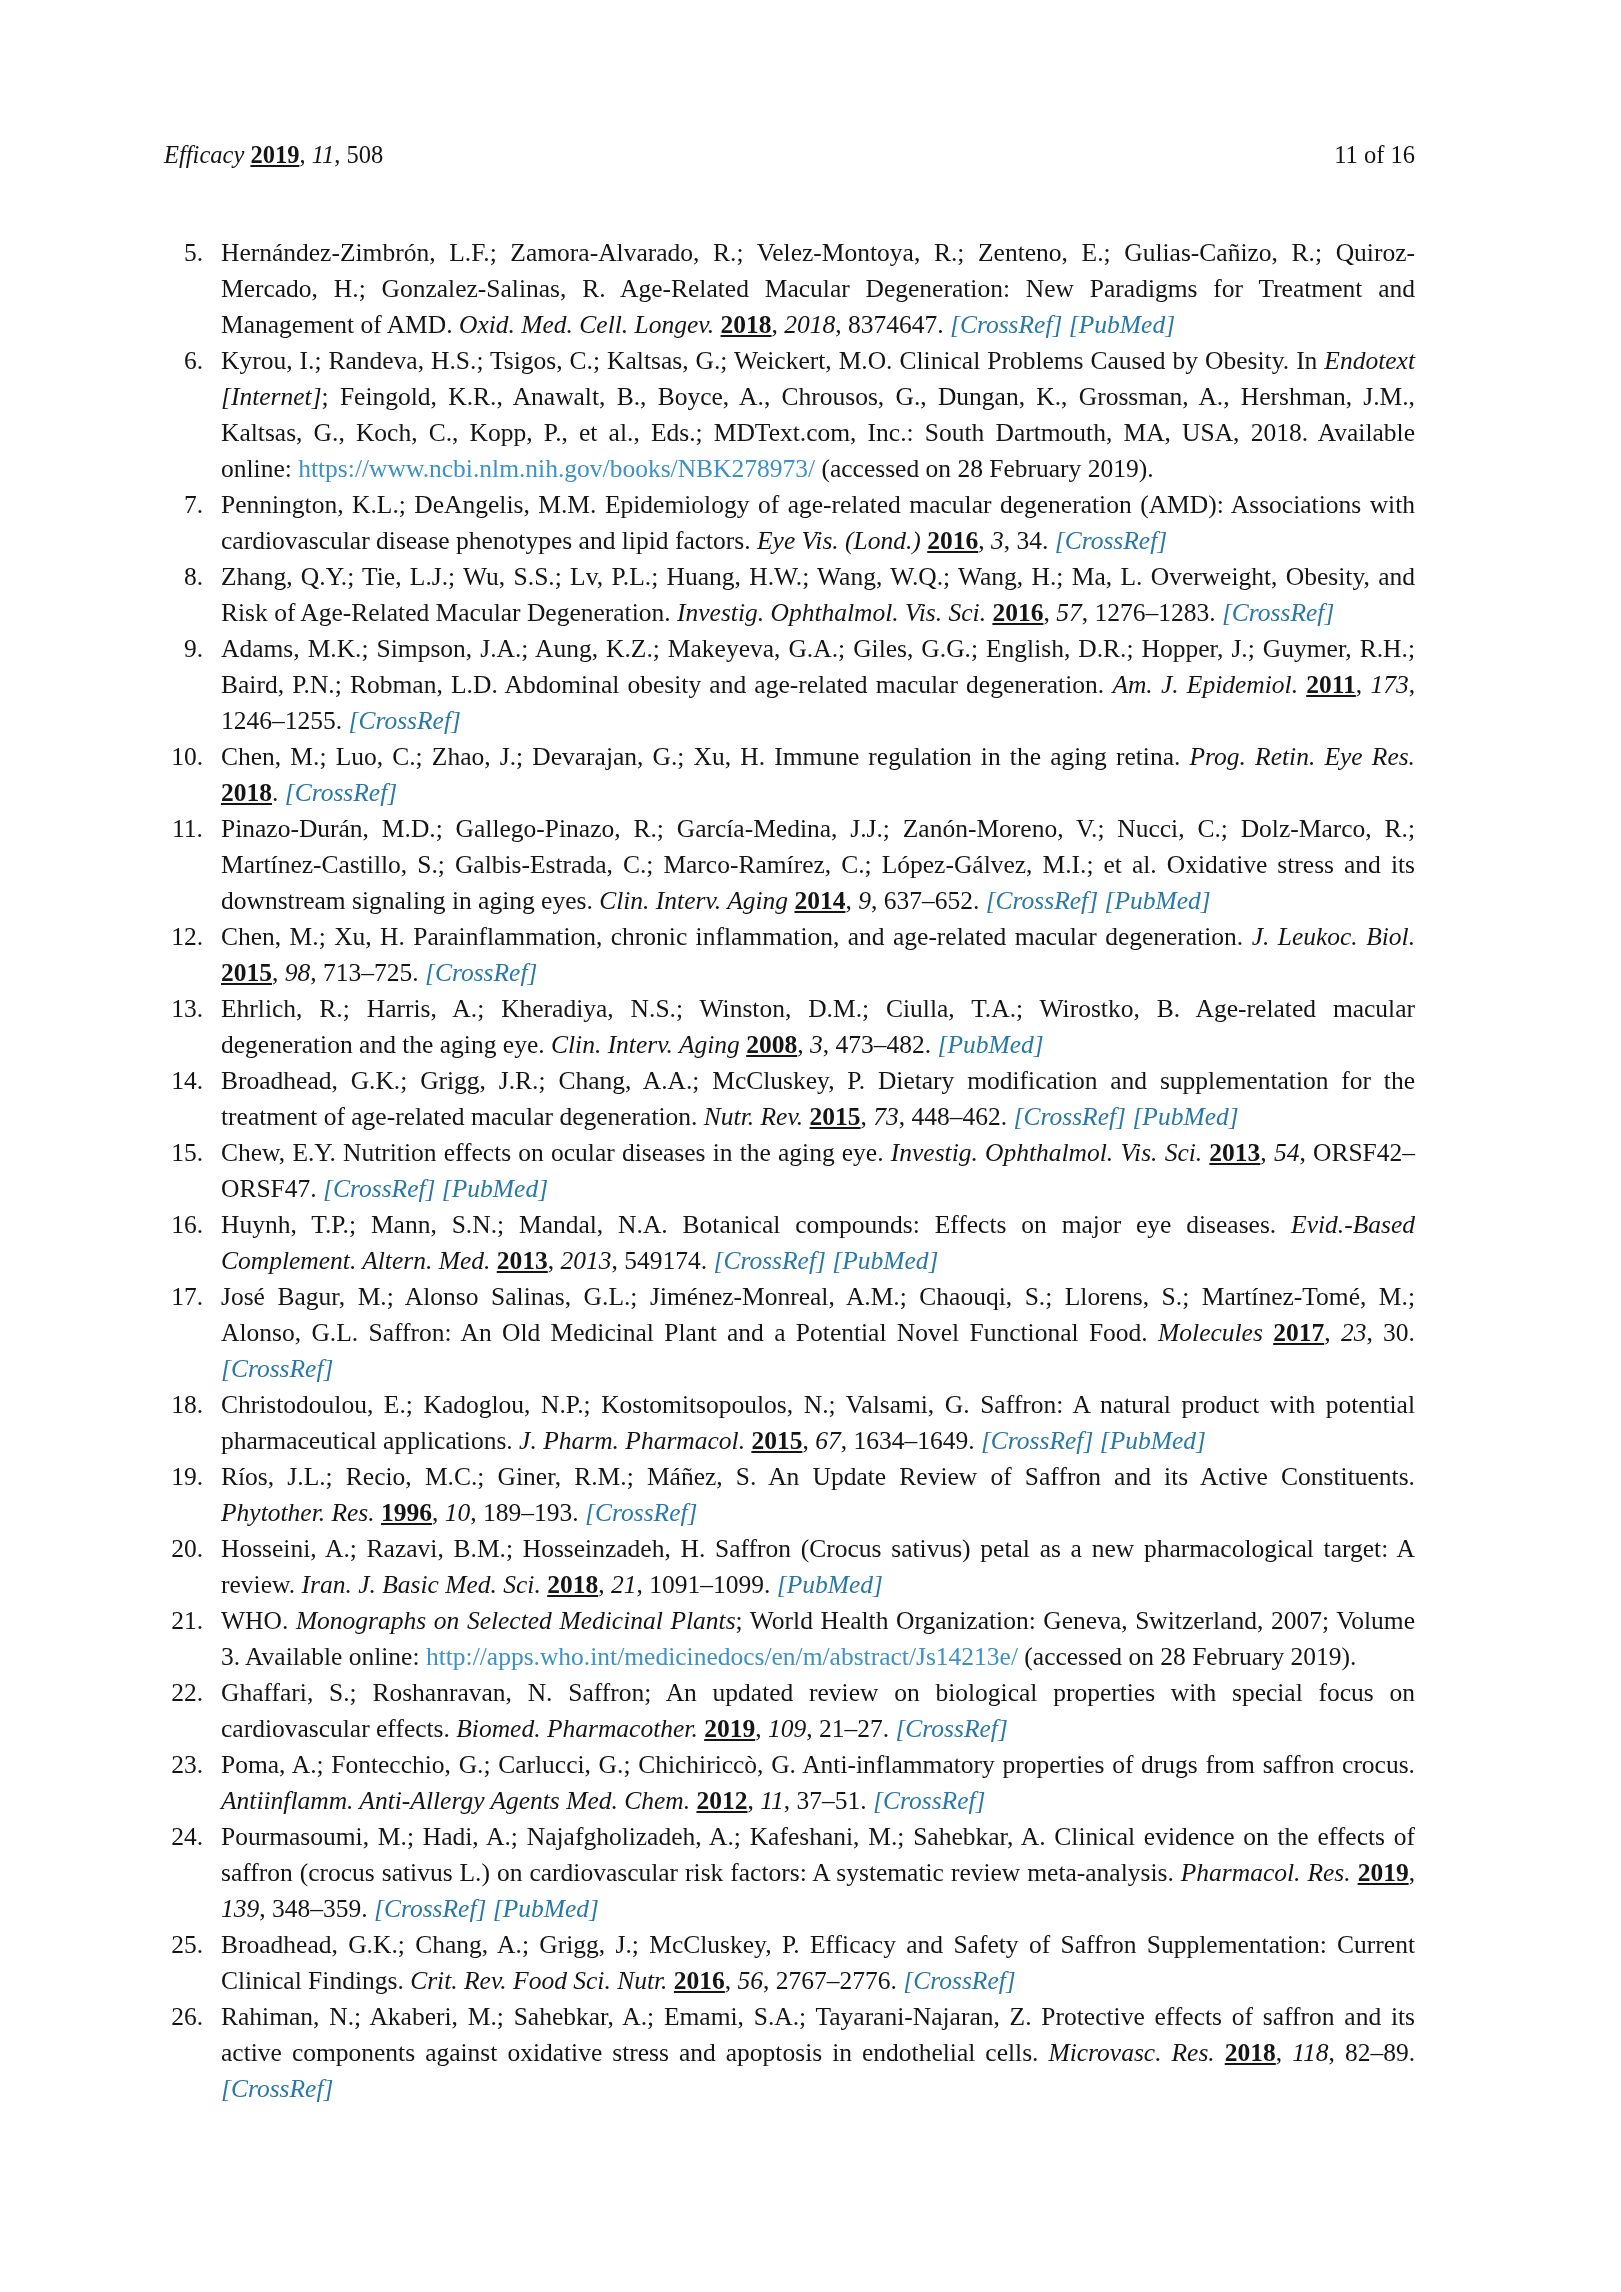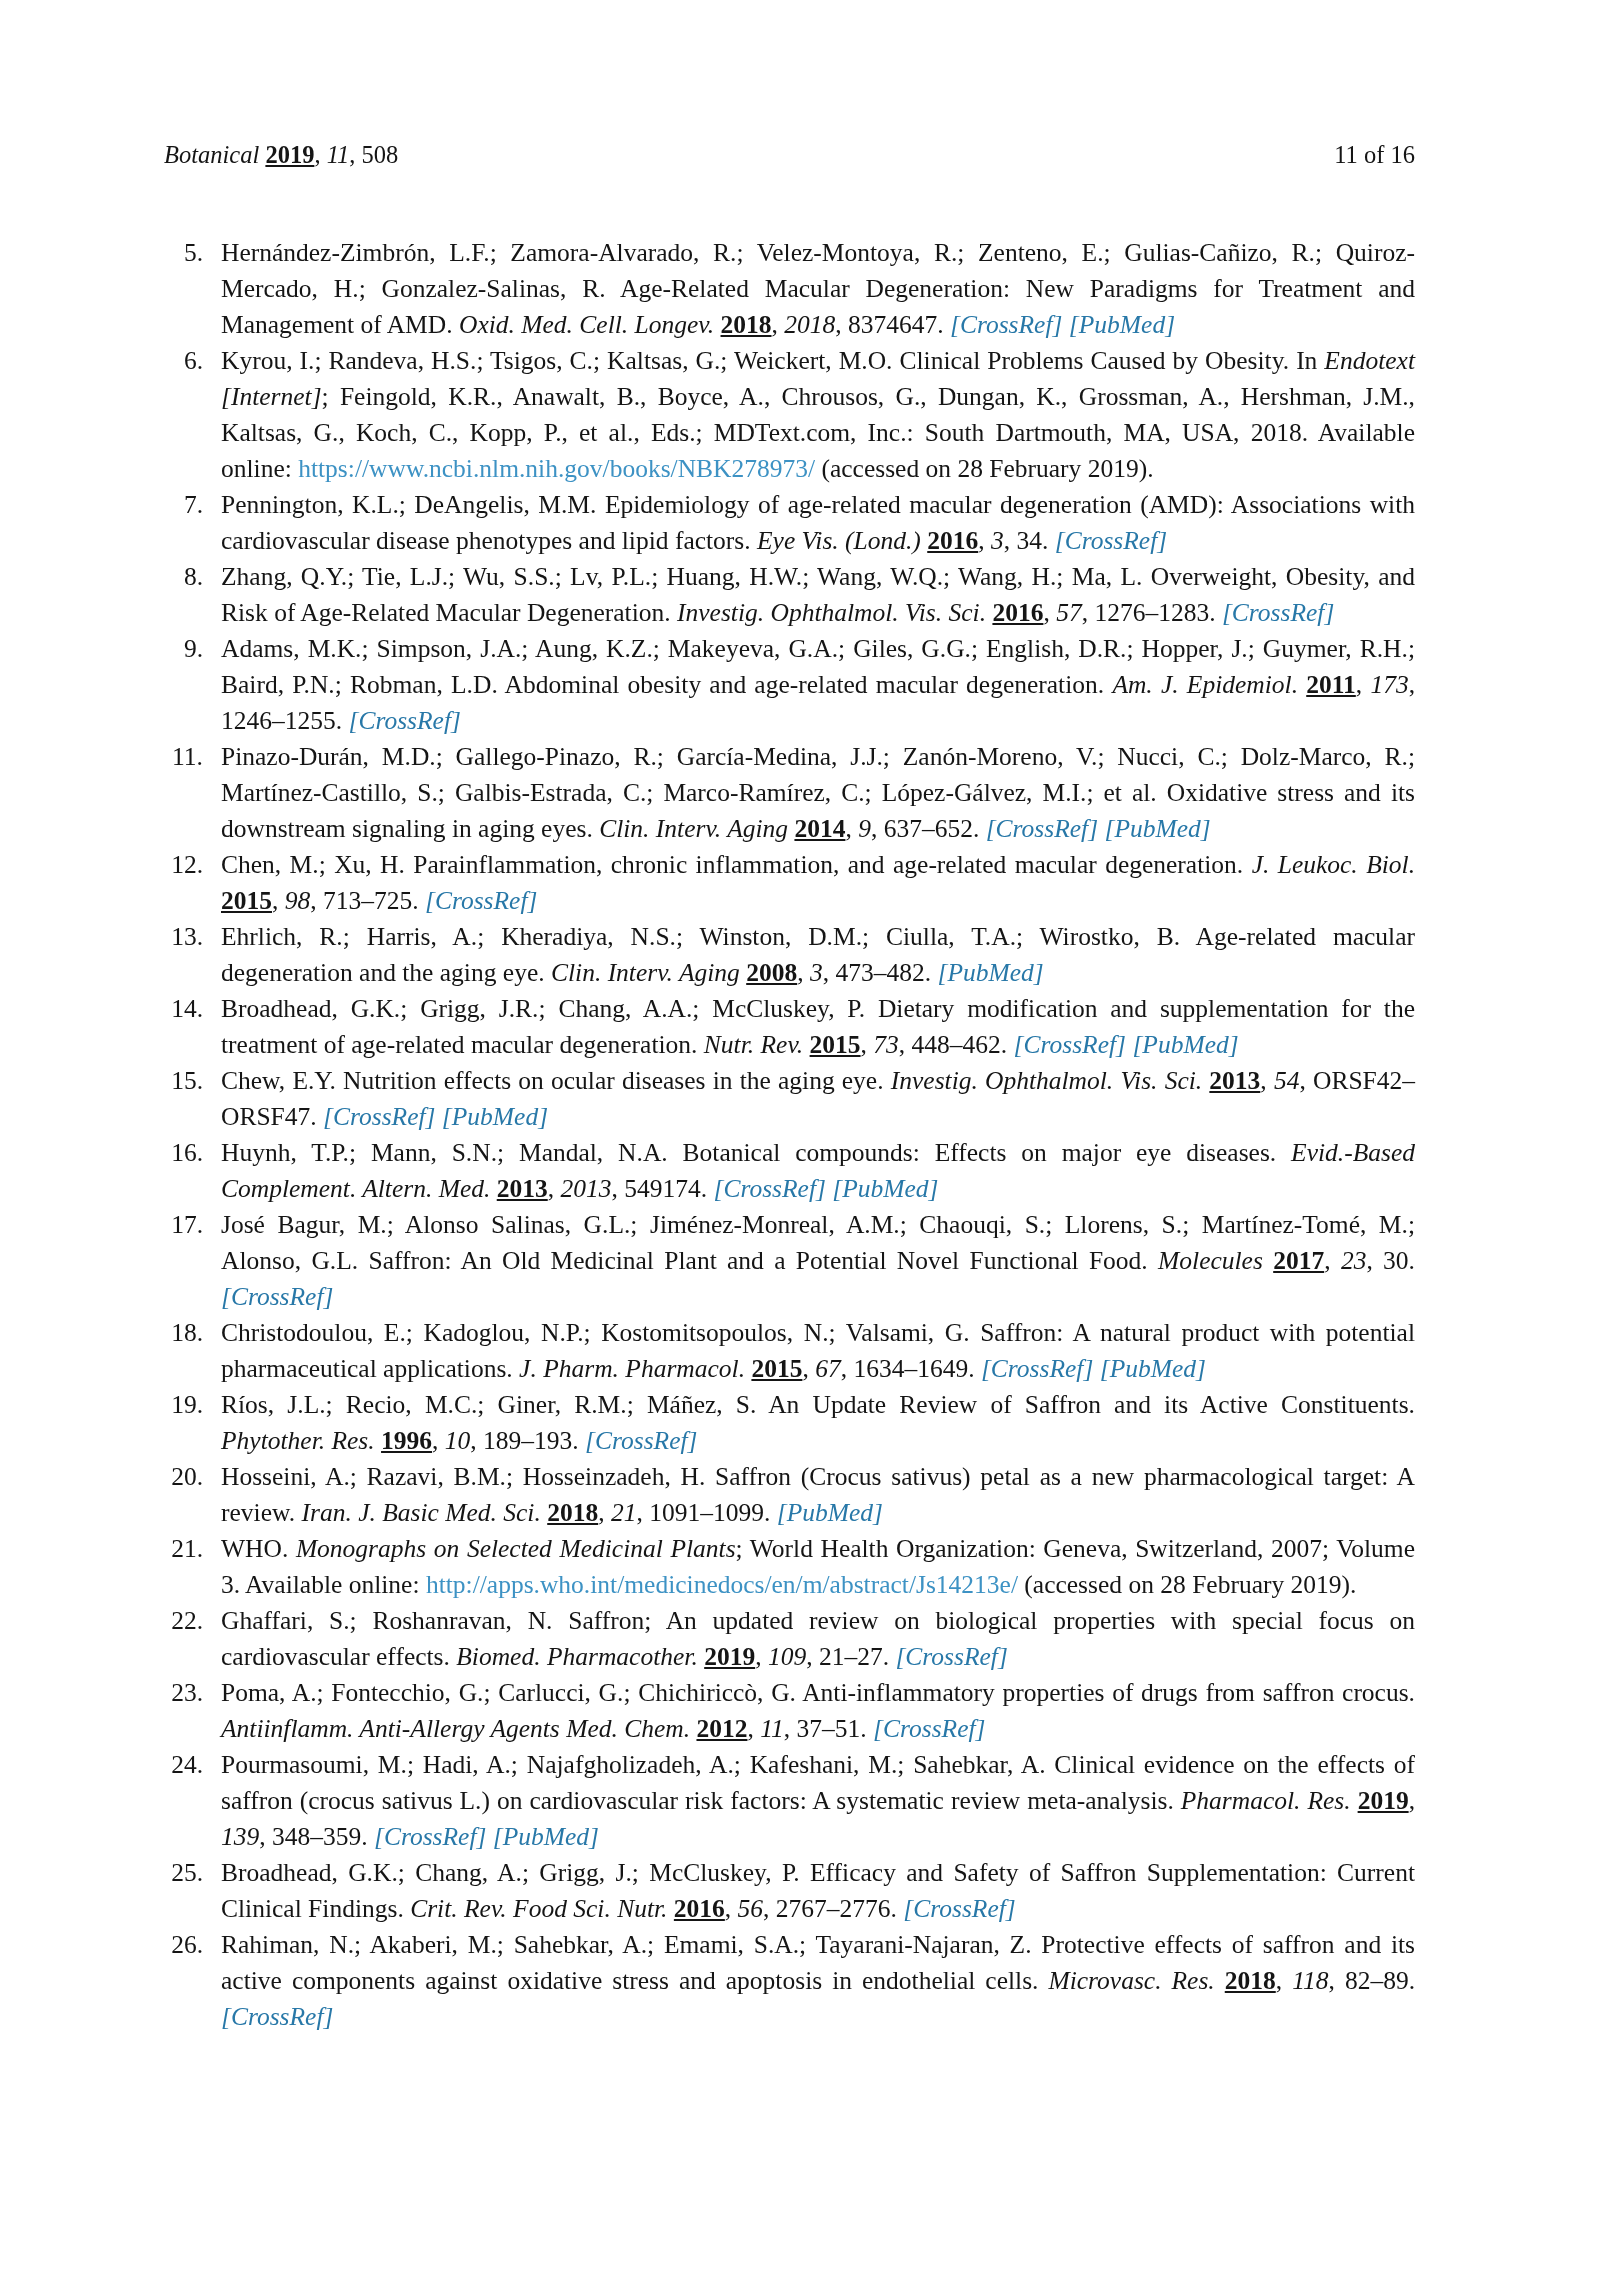--- a/index.html
+++ b/index.html
@@ -58,30 +58,31 @@
   .seg-i{font-style:italic;}
   .seg-b{font-weight:bold;text-decoration:underline;}
   a.ref-link{color:var(--link);text-decoration:none;font-style:italic;}
   a.url-link{color:var(--url);text-decoration:none;}
 </style>
 </head>
 <body>
 
 <div class="page">
   <header class="page-header">
-    <div class="header-left"><span class="seg-i">Botanical </span><span class="seg-b">2019</span><span class="seg-p">, </span><span class="seg-i">11</span><span class="seg-p">, 508</span></div>
+    <div class="header-left"><span class="seg-i">Efficacy </span><span class="seg-b">2019</span><span class="seg-p">, </span><span class="seg-i">11</span><span class="seg-p">, 508</span></div>
     <div class="header-right">11 of 16</div>
   </header>
   <main class="references">
     <ol class="ref-list">
         <li class="ref-item"><span class="ref-num">5.</span><span class="ref-body"><span class="seg-p">Hernández-Zimbrón, L.F.; Zamora-Alvarado, R.; Velez-Montoya, R.; Zenteno, E.; Gulias-Cañizo, R.; Quiroz-Mercado, H.; Gonzalez-Salinas, R. Age-Related Macular Degeneration: New Paradigms for Treatment and Management of AMD. </span><span class="seg-i">Oxid. Med. Cell. Longev. </span><span class="seg-b">2018</span><span class="seg-p">, </span><span class="seg-i">2018</span><span class="seg-p">, 8374647. </span><a href="#" class="ref-link">[CrossRef]</a><span class="seg-p"> </span><a href="#" class="ref-link">[PubMed]</a></span></li>
         <li class="ref-item"><span class="ref-num">6.</span><span class="ref-body"><span class="seg-p">Kyrou, I.; Randeva, H.S.; Tsigos, C.; Kaltsas, G.; Weickert, M.O. Clinical Problems Caused by Obesity. In </span><span class="seg-i">Endotext [Internet]</span><span class="seg-p">; Feingold, K.R., Anawalt, B., Boyce, A., Chrousos, G., Dungan, K., Grossman, A., Hershman, J.M., Kaltsas, G., Koch, C., Kopp, P., et al., Eds.; MDText.com, Inc.: South Dartmouth, MA, USA, 2018. Available online: </span><a href="#" class="url-link">https://www.ncbi.nlm.nih.gov/books/NBK278973/</a><span class="seg-p"> (accessed on 28 February 2019).</span></span></li>
         <li class="ref-item"><span class="ref-num">7.</span><span class="ref-body"><span class="seg-p">Pennington, K.L.; DeAngelis, M.M. Epidemiology of age-related macular degeneration (AMD): Associations with cardiovascular disease phenotypes and lipid factors. </span><span class="seg-i">Eye Vis. (Lond.) </span><span class="seg-b">2016</span><span class="seg-p">, </span><span class="seg-i">3</span><span class="seg-p">, 34. </span><a href="#" class="ref-link">[CrossRef]</a></span></li>
         <li class="ref-item"><span class="ref-num">8.</span><span class="ref-body"><span class="seg-p">Zhang, Q.Y.; Tie, L.J.; Wu, S.S.; Lv, P.L.; Huang, H.W.; Wang, W.Q.; Wang, H.; Ma, L. Overweight, Obesity, and Risk of Age-Related Macular Degeneration. </span><span class="seg-i">Investig. Ophthalmol. Vis. Sci. </span><span class="seg-b">2016</span><span class="seg-p">, </span><span class="seg-i">57</span><span class="seg-p">, 1276–1283. </span><a href="#" class="ref-link">[CrossRef]</a></span></li>
         <li class="ref-item"><span class="ref-num">9.</span><span class="ref-body"><span class="seg-p">Adams, M.K.; Simpson, J.A.; Aung, K.Z.; Makeyeva, G.A.; Giles, G.G.; English, D.R.; Hopper, J.; Guymer, R.H.; Baird, P.N.; Robman, L.D. Abdominal obesity and age-related macular degeneration. </span><span class="seg-i">Am. J. Epidemiol. </span><span class="seg-b">2011</span><span class="seg-p">, </span><span class="seg-i">173</span><span class="seg-p">, 1246–1255. </span><a href="#" class="ref-link">[CrossRef]</a></span></li>
+        <li class="ref-item"><span class="ref-num">10.</span><span class="ref-body"><span class="seg-p">Chen, M.; Luo, C.; Zhao, J.; Devarajan, G.; Xu, H. Immune regulation in the aging retina. </span><span class="seg-i">Prog. Retin. Eye Res. </span><span class="seg-b">2018</span><span class="seg-p">. </span><a href="#" class="ref-link">[CrossRef]</a></span></li>
         <li class="ref-item"><span class="ref-num">11.</span><span class="ref-body"><span class="seg-p">Pinazo-Durán, M.D.; Gallego-Pinazo, R.; García-Medina, J.J.; Zanón-Moreno, V.; Nucci, C.; Dolz-Marco, R.; Martínez-Castillo, S.; Galbis-Estrada, C.; Marco-Ramírez, C.; López-Gálvez, M.I.; et al. Oxidative stress and its downstream signaling in aging eyes. </span><span class="seg-i">Clin. Interv. Aging </span><span class="seg-b">2014</span><span class="seg-p">, </span><span class="seg-i">9</span><span class="seg-p">, 637–652. </span><a href="#" class="ref-link">[CrossRef]</a><span class="seg-p"> </span><a href="#" class="ref-link">[PubMed]</a></span></li>
         <li class="ref-item"><span class="ref-num">12.</span><span class="ref-body"><span class="seg-p">Chen, M.; Xu, H. Parainflammation, chronic inflammation, and age-related macular degeneration. </span><span class="seg-i">J. Leukoc. Biol. </span><span class="seg-b">2015</span><span class="seg-p">, </span><span class="seg-i">98</span><span class="seg-p">, 713–725. </span><a href="#" class="ref-link">[CrossRef]</a></span></li>
         <li class="ref-item"><span class="ref-num">13.</span><span class="ref-body"><span class="seg-p">Ehrlich, R.; Harris, A.; Kheradiya, N.S.; Winston, D.M.; Ciulla, T.A.; Wirostko, B. Age-related macular degeneration and the aging eye. </span><span class="seg-i">Clin. Interv. Aging </span><span class="seg-b">2008</span><span class="seg-p">, </span><span class="seg-i">3</span><span class="seg-p">, 473–482. </span><a href="#" class="ref-link">[PubMed]</a></span></li>
         <li class="ref-item"><span class="ref-num">14.</span><span class="ref-body"><span class="seg-p">Broadhead, G.K.; Grigg, J.R.; Chang, A.A.; McCluskey, P. Dietary modification and supplementation for the treatment of age-related macular degeneration. </span><span class="seg-i">Nutr. Rev. </span><span class="seg-b">2015</span><span class="seg-p">, </span><span class="seg-i">73</span><span class="seg-p">, 448–462. </span><a href="#" class="ref-link">[CrossRef]</a><span class="seg-p"> </span><a href="#" class="ref-link">[PubMed]</a></span></li>
         <li class="ref-item"><span class="ref-num">15.</span><span class="ref-body"><span class="seg-p">Chew, E.Y. Nutrition effects on ocular diseases in the aging eye. </span><span class="seg-i">Investig. Ophthalmol. Vis. Sci. </span><span class="seg-b">2013</span><span class="seg-p">, </span><span class="seg-i">54</span><span class="seg-p">, ORSF42–ORSF47. </span><a href="#" class="ref-link">[CrossRef]</a><span class="seg-p"> </span><a href="#" class="ref-link">[PubMed]</a></span></li>
         <li class="ref-item"><span class="ref-num">16.</span><span class="ref-body"><span class="seg-p">Huynh, T.P.; Mann, S.N.; Mandal, N.A. Botanical compounds: Effects on major eye diseases. </span><span class="seg-i">Evid.-Based Complement. Altern. Med. </span><span class="seg-b">2013</span><span class="seg-p">, </span><span class="seg-i">2013</span><span class="seg-p">, 549174. </span><a href="#" class="ref-link">[CrossRef]</a><span class="seg-p"> </span><a href="#" class="ref-link">[PubMed]</a></span></li>
         <li class="ref-item"><span class="ref-num">17.</span><span class="ref-body"><span class="seg-p">José Bagur, M.; Alonso Salinas, G.L.; Jiménez-Monreal, A.M.; Chaouqi, S.; Llorens, S.; Martínez-Tomé, M.; Alonso, G.L. Saffron: An Old Medicinal Plant and a Potential Novel Functional Food. </span><span class="seg-i">Molecules </span><span class="seg-b">2017</span><span class="seg-p">, </span><span class="seg-i">23</span><span class="seg-p">, 30. </span><a href="#" class="ref-link">[CrossRef]</a></span></li>
         <li class="ref-item"><span class="ref-num">18.</span><span class="ref-body"><span class="seg-p">Christodoulou, E.; Kadoglou, N.P.; Kostomitsopoulos, N.; Valsami, G. Saffron: A natural product with potential pharmaceutical applications. </span><span class="seg-i">J. Pharm. Pharmacol. </span><span class="seg-b">2015</span><span class="seg-p">, </span><span class="seg-i">67</span><span class="seg-p">, 1634–1649. </span><a href="#" class="ref-link">[CrossRef]</a><span class="seg-p"> </span><a href="#" class="ref-link">[PubMed]</a></span></li>
         <li class="ref-item"><span class="ref-num">19.</span><span class="ref-body"><span class="seg-p">Ríos, J.L.; Recio, M.C.; Giner, R.M.; Máñez, S. An Update Review of Saffron and its Active Constituents. </span><span class="seg-i">Phytother. Res. </span><span class="seg-b">1996</span><span class="seg-p">, </span><span class="seg-i">10</span><span class="seg-p">, 189–193. </span><a href="#" class="ref-link">[CrossRef]</a></span></li>
         <li class="ref-item"><span class="ref-num">20.</span><span class="ref-body"><span class="seg-p">Hosseini, A.; Razavi, B.M.; Hosseinzadeh, H. Saffron (Crocus sativus) petal as a new pharmacological target: A review. </span><span class="seg-i">Iran. J. Basic Med. Sci. </span><span class="seg-b">2018</span><span class="seg-p">, </span><span class="seg-i">21</span><span class="seg-p">, 1091–1099. </span><a href="#" class="ref-link">[PubMed]</a></span></li>

